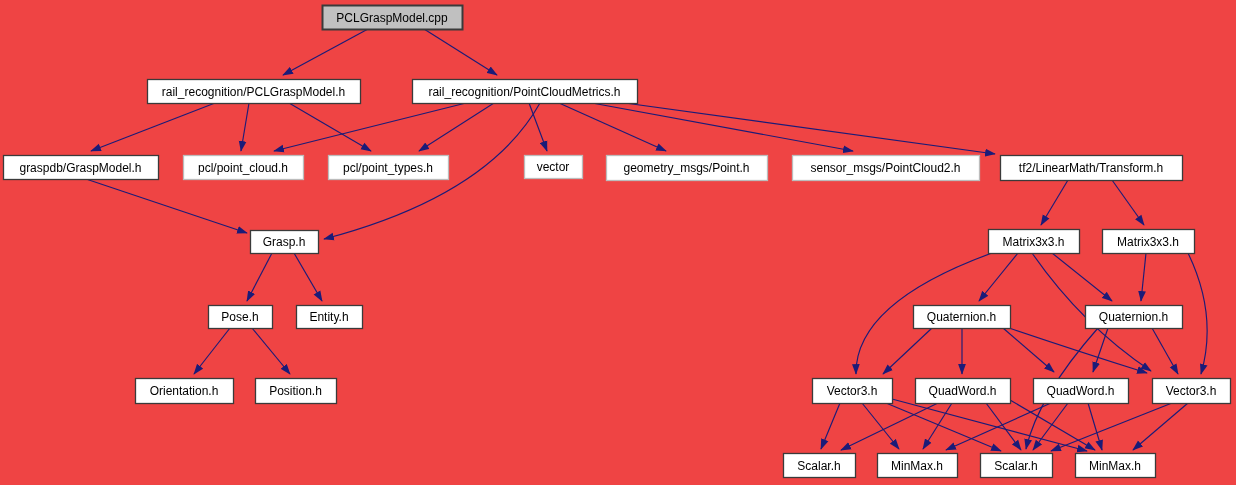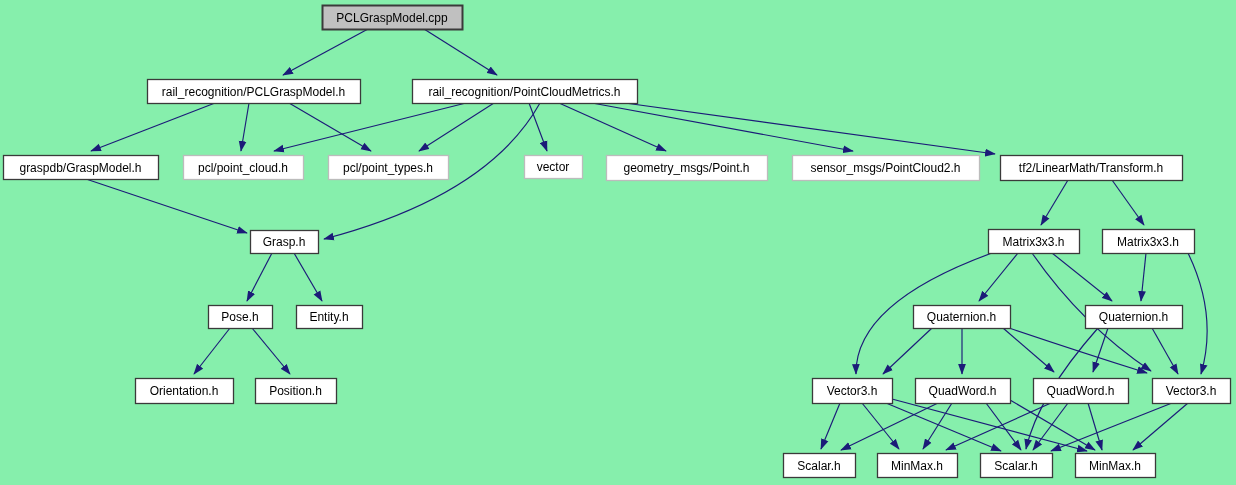--- a/index.html
+++ b/index.html
@@ -1,16 +1,16 @@
 <!DOCTYPE html>
 <html><head>
 <meta charset="utf-8">
 <style>
   html,body{margin:0;padding:0;background:#ffffff;}
-  #stage{position:relative;width:1236px;height:485px;background:#86efac;overflow:hidden;
+  #stage{position:relative;width:1236px;height:485px;background:#ef4444;overflow:hidden;
          font-family:"Liberation Sans", sans-serif;}
   #graph-svg{position:absolute;left:0;top:0;}
   text.node-label{font-family:"Liberation Sans", sans-serif;fill:#000000;}
 </style>
 </head>
 <body>
 
 <div id="stage">
   <svg id="graph-svg" width="1236" height="485" viewBox="0 0 1236 485">
     <defs>

